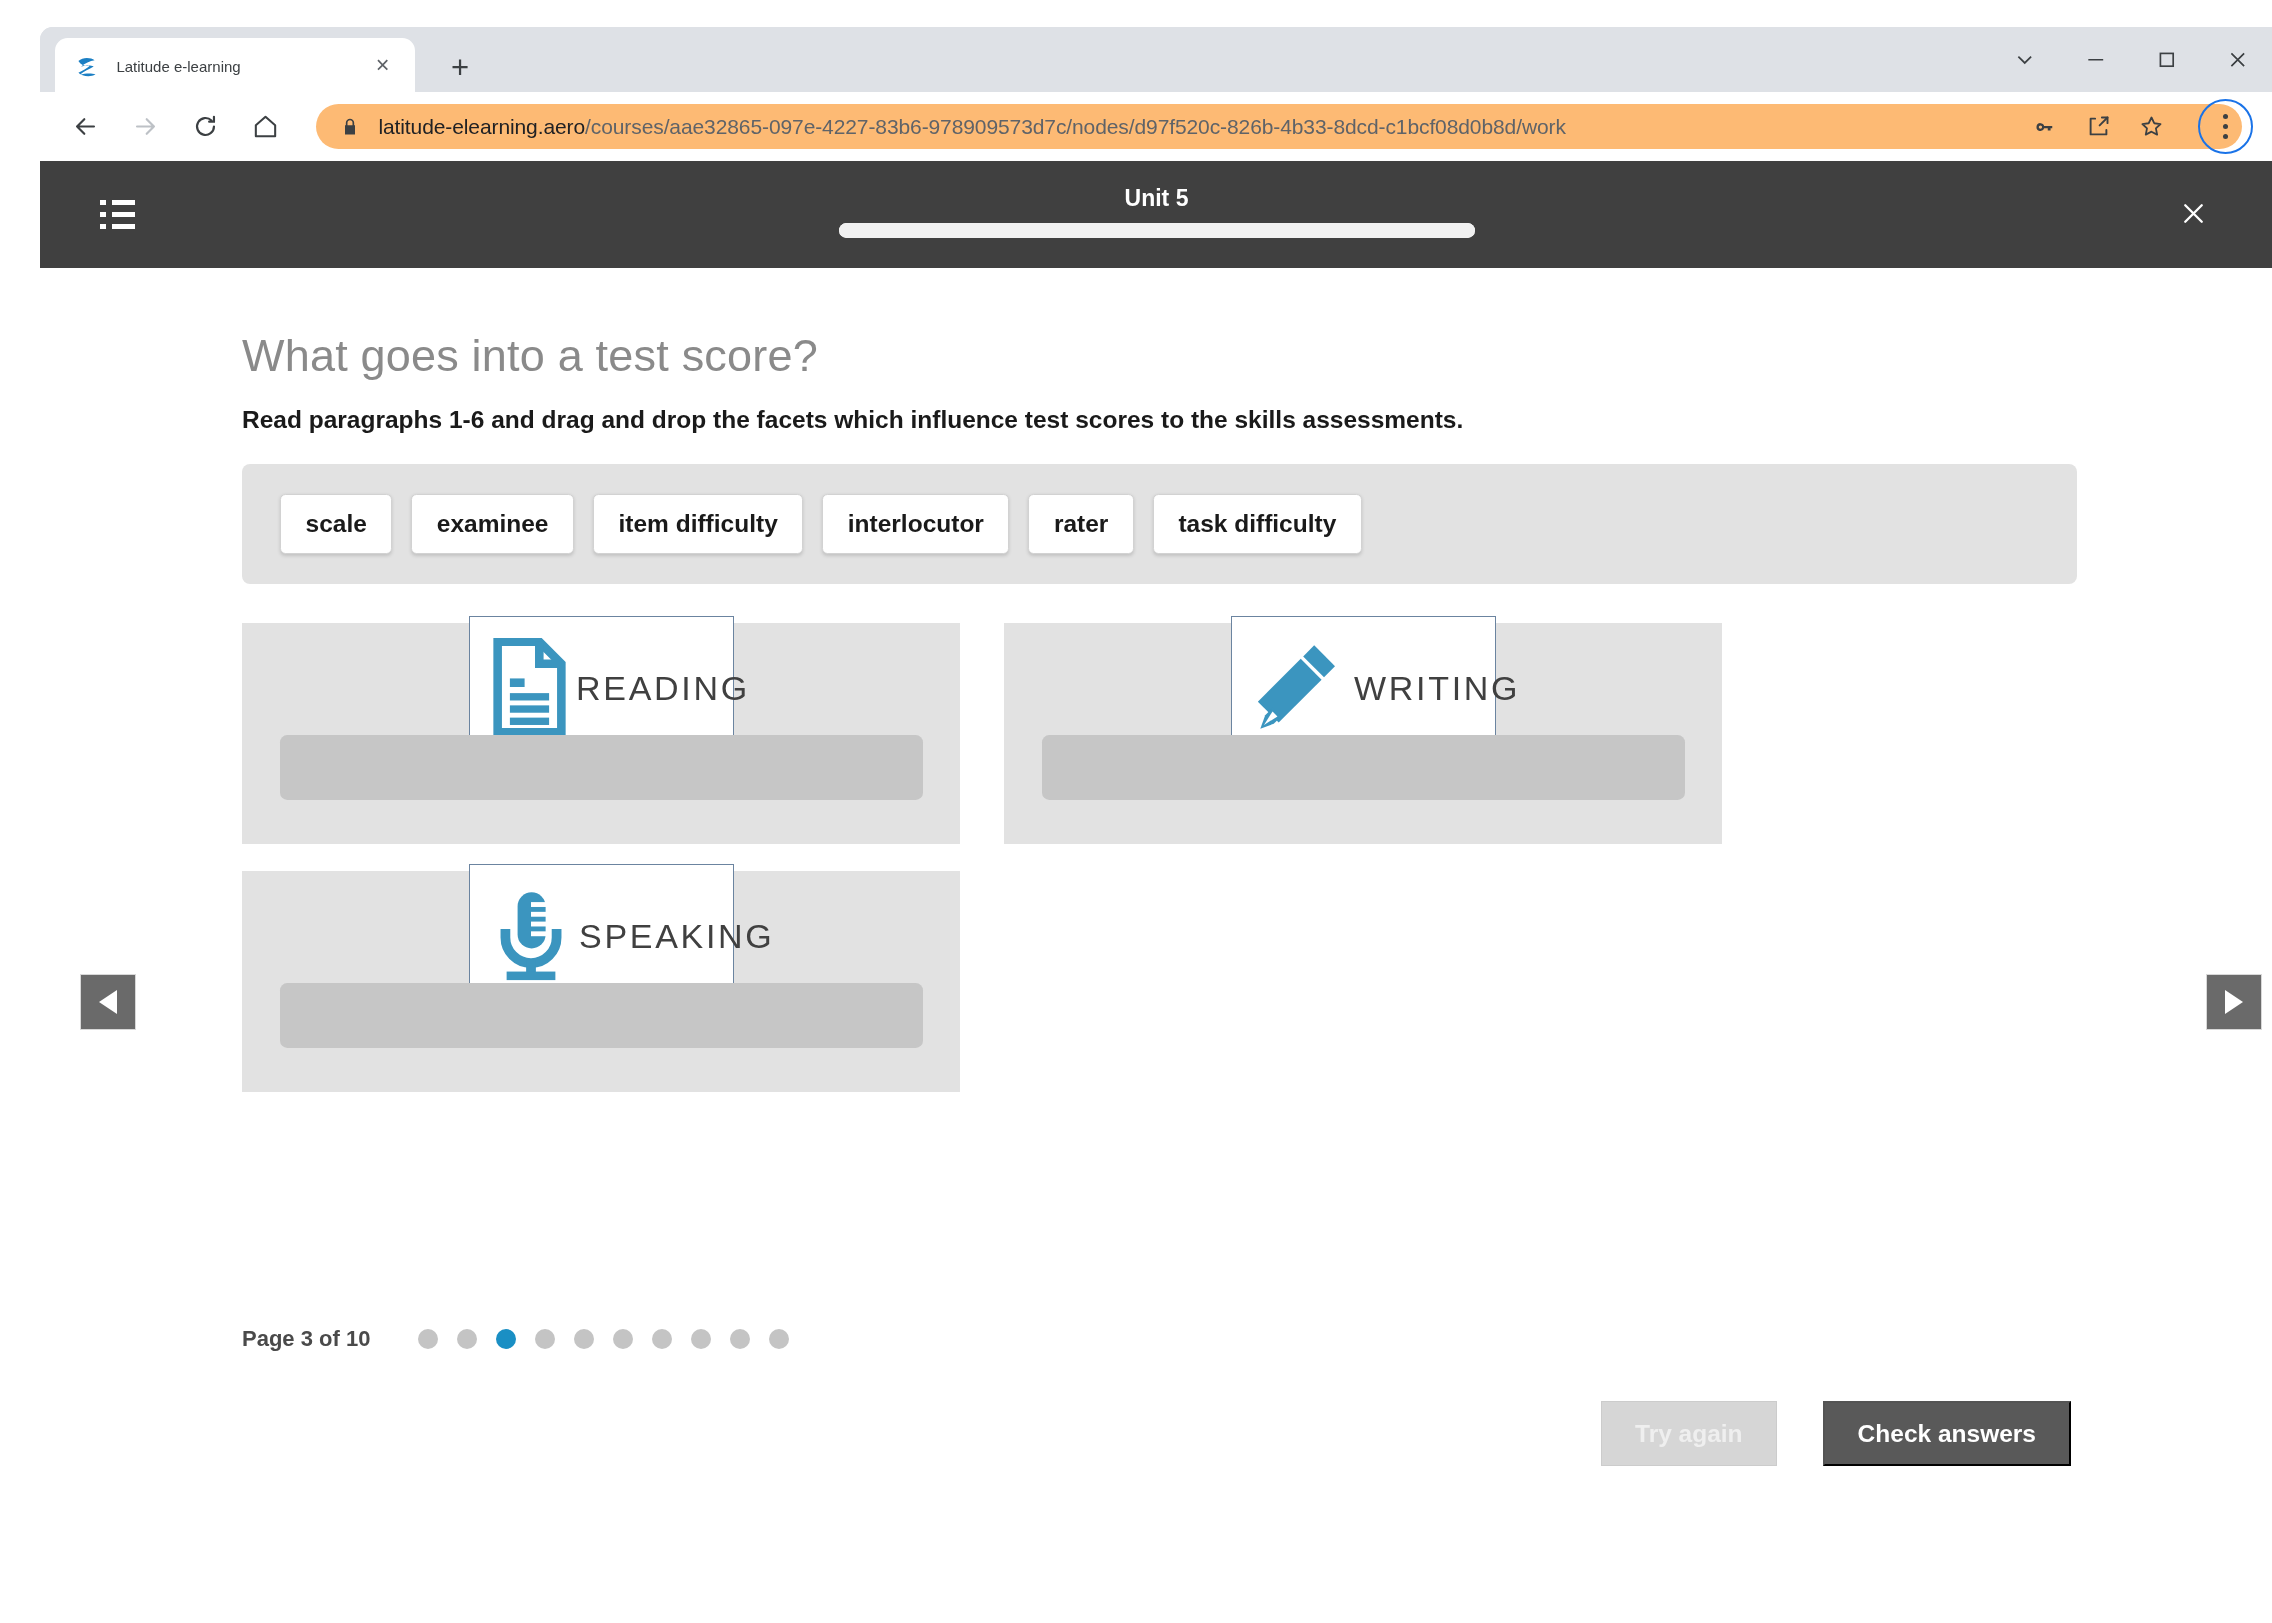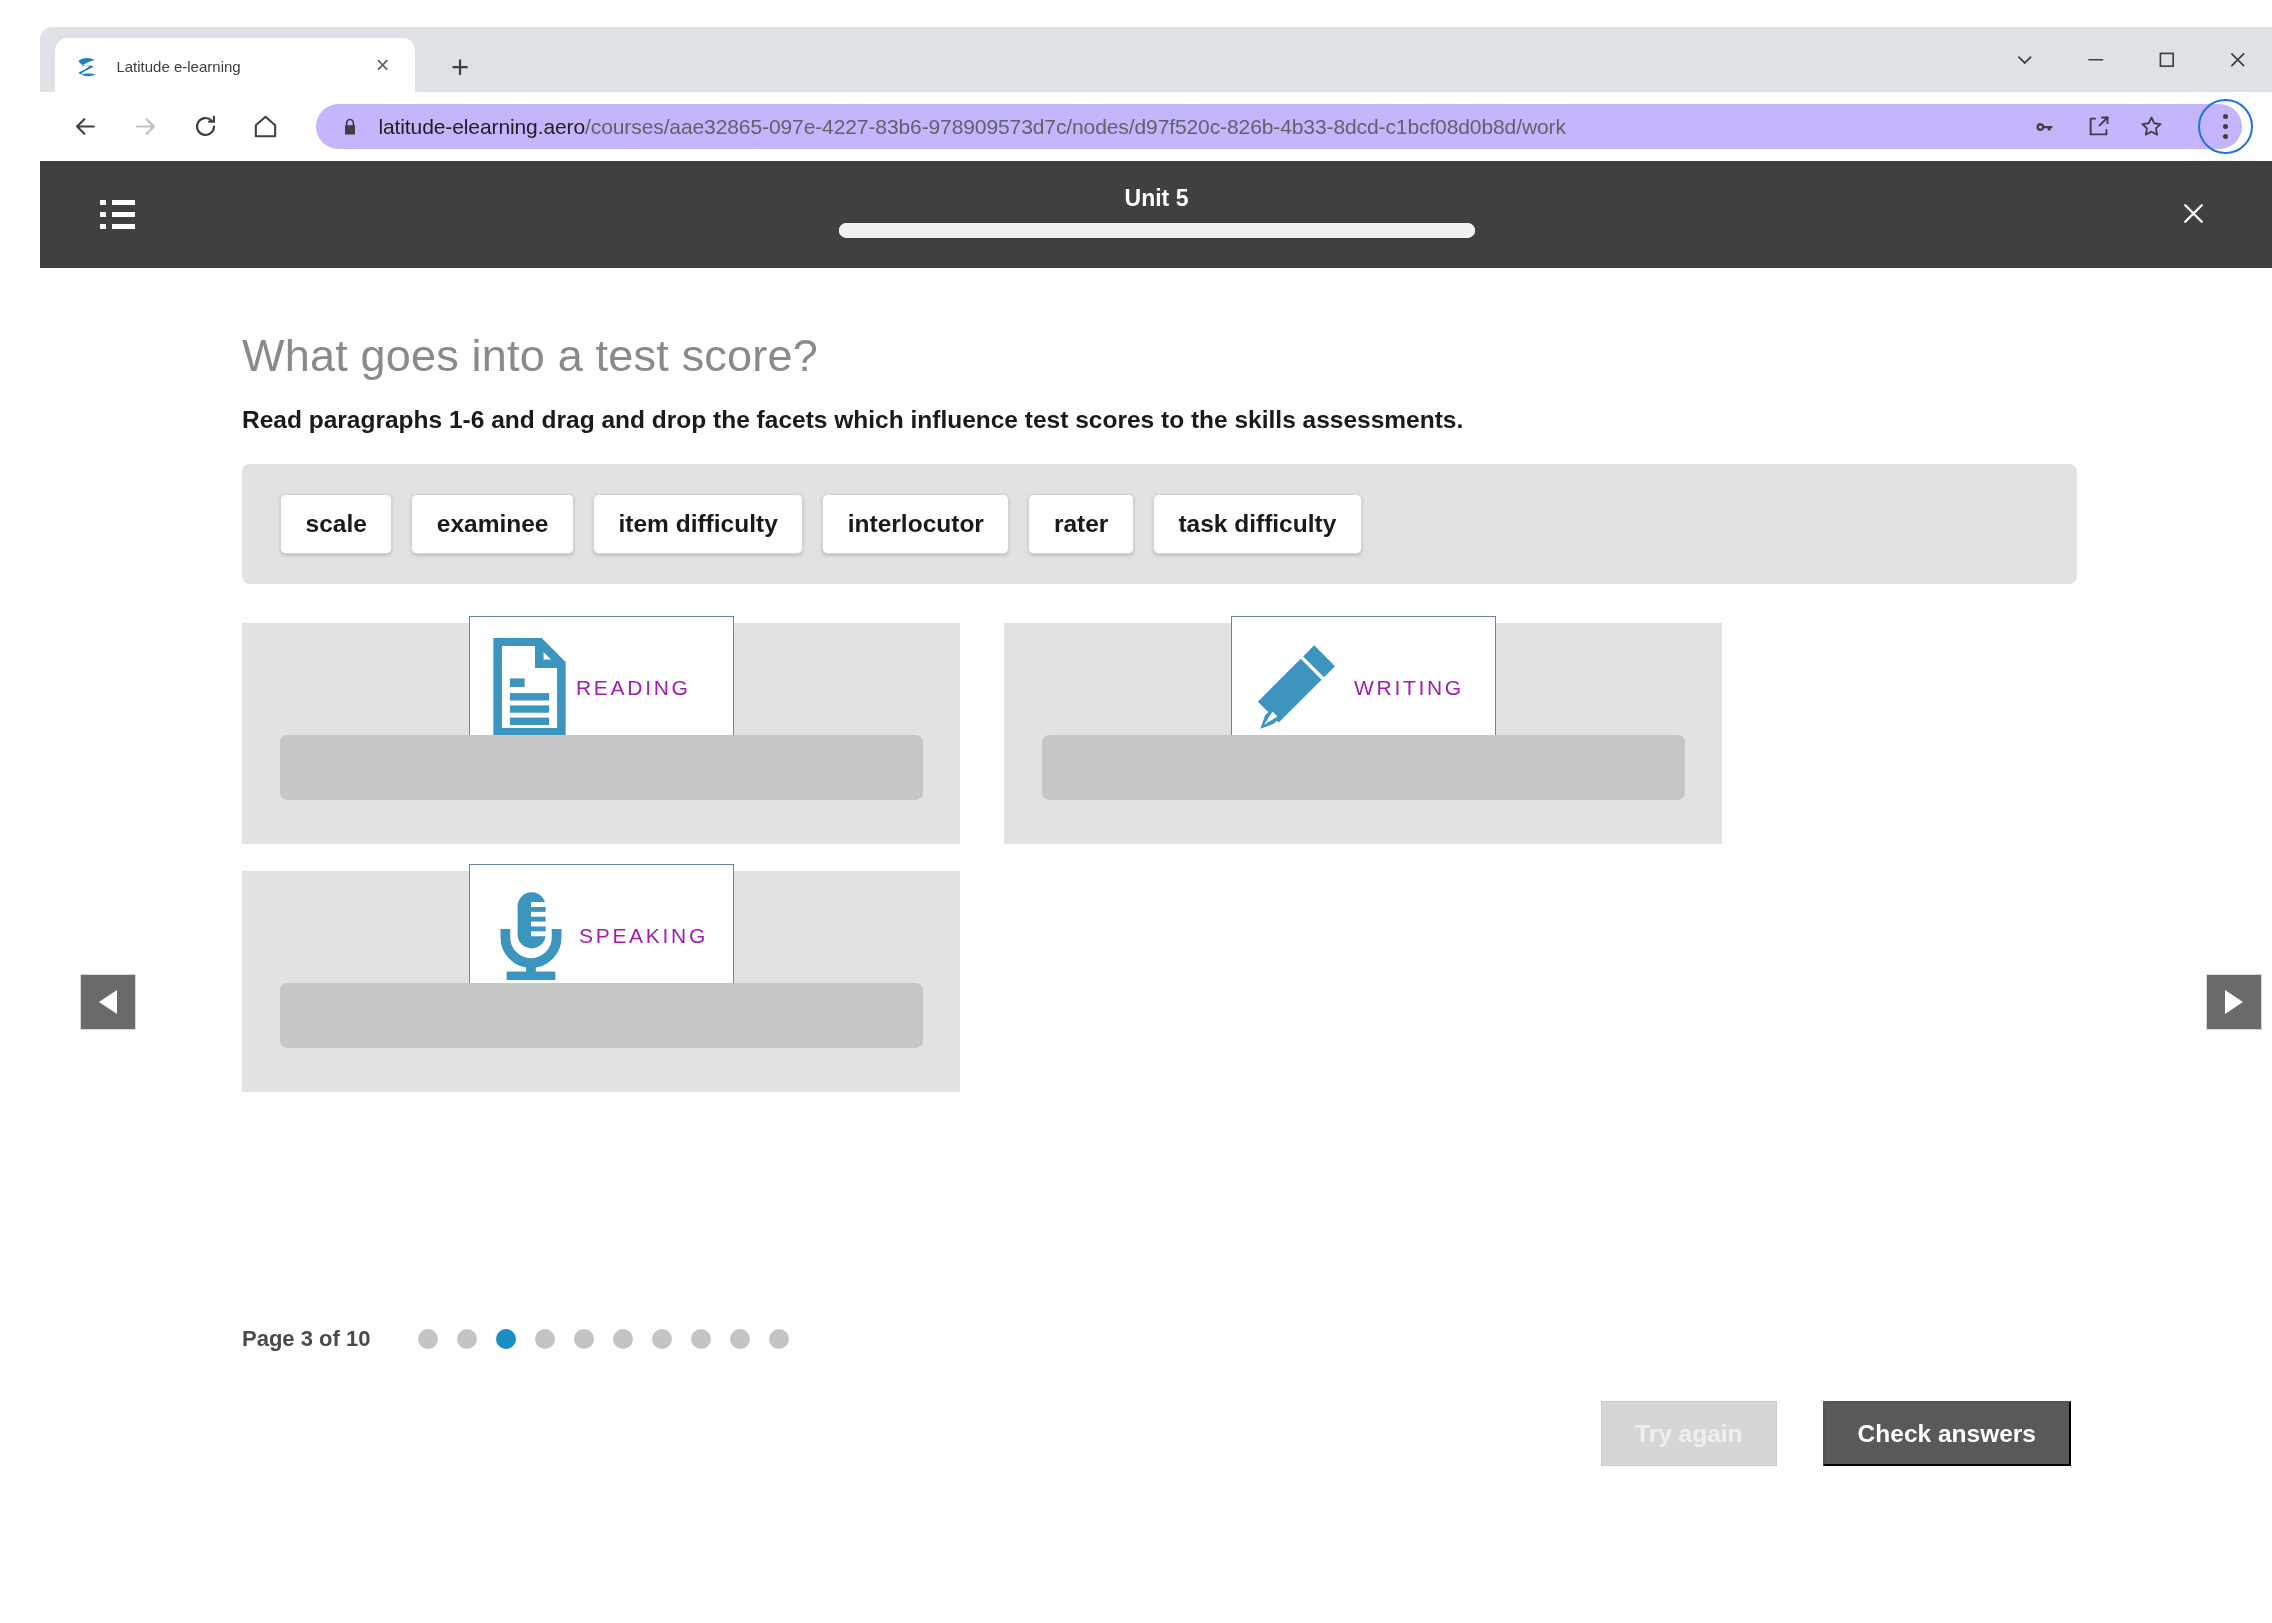--- a/index.html
+++ b/index.html
@@ -101,21 +101,21 @@
   }
   .nav-btn {
     width: 51px; height: 51px;
     display: flex; align-items: center; justify-content: center;
     flex: 0 0 51px;
     margin-right: 9px;
   }
   .omnibox {
     flex: 1;
     height: 45px;
-    background: #c4b5fd;
+    background: #fdba74;
     border-radius: 23px;
     display: flex;
     align-items: center;
     padding: 0 23.6px;
     margin: 0 11px 0 16.4px;
     min-width: 0;
   }
   .lock-icon { flex: 0 0 22px; margin-right: 16.4px; display:flex; align-items:center; }
   .url-text {
     font-size: 21px;
@@ -283,22 +283,22 @@
     background: #ffffff;
     border: 1.8px solid #6b84a0;
     display: flex;
     align-items: center;
     justify-content: flex-start;
     padding-left: 22px;
     gap: 9px;
   }
   .skill-svg { flex: 0 0 auto; }
   .skill-label {
-    font-size: 21px;
-    color: #a21caf;
+    font-size: 34px;
+    color: #404040;
     letter-spacing: 2.7px;
     font-weight: normal;
   }
   .dropzone {
     position: absolute;
     left: 38px;
     bottom: 44px;
     width: 643px;
     height: 65px;
     background: #c6c6c6;

